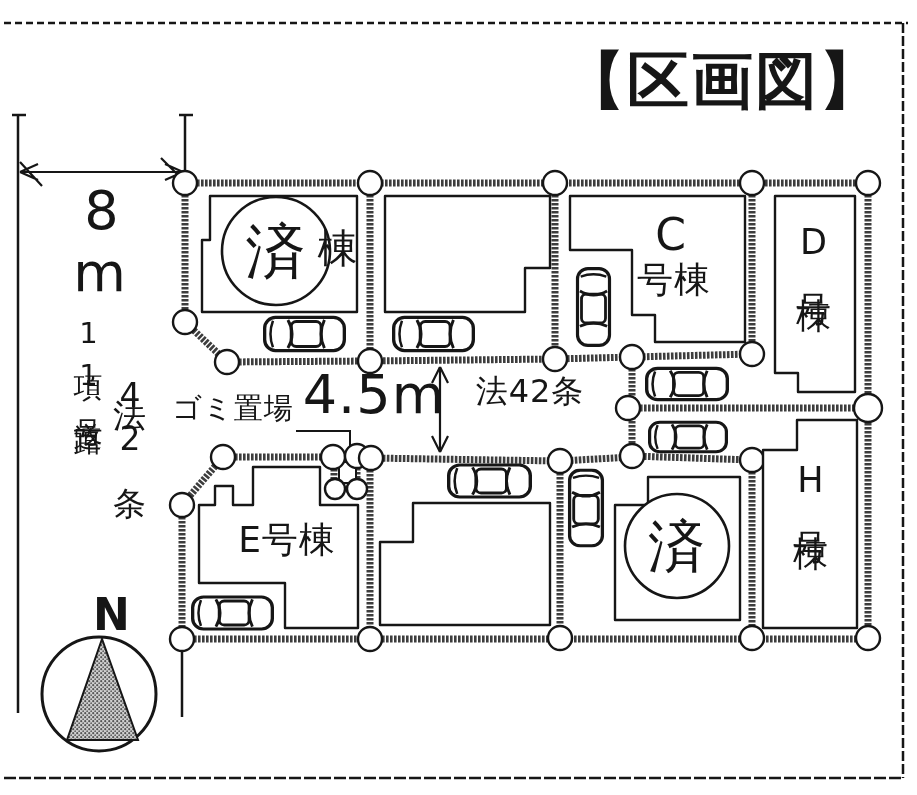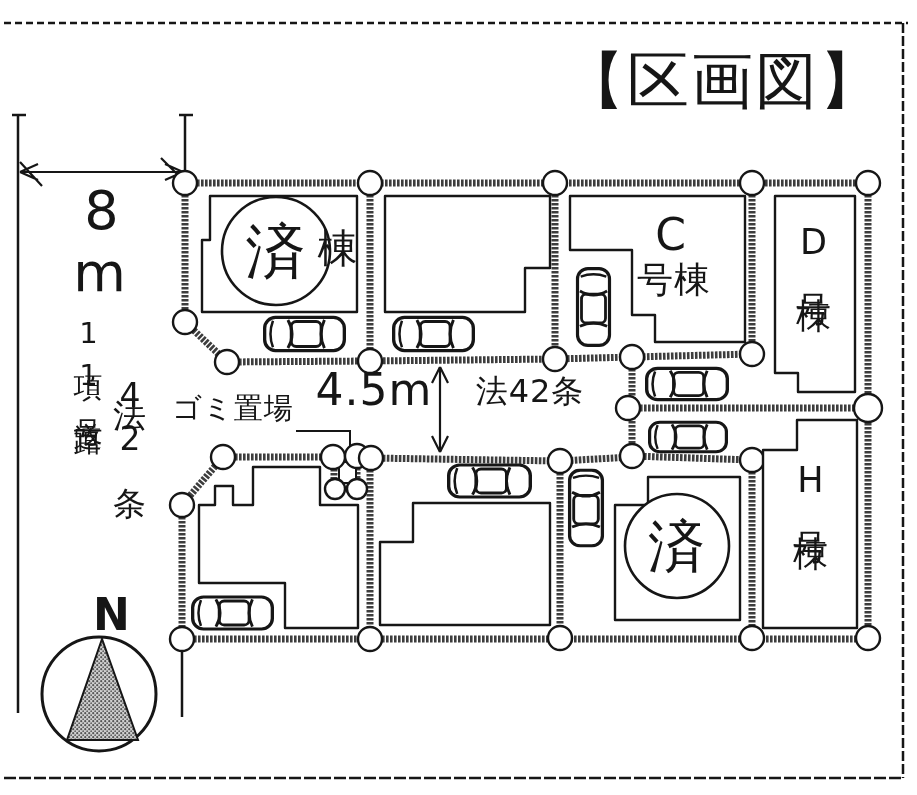--- a/index.html
+++ b/index.html
@@ -3,21 +3,21 @@
 <meta charset="utf-8">
 <style>
   html,body{margin:0;padding:0;background:#fff;}
   #stage{position:relative;width:917px;height:795px;background:#fff;overflow:hidden;
          font-family:"DejaVu Sans",sans-serif;color:#111;}
   #stage svg{position:absolute;left:0;top:0;}
   .lbl{position:absolute;white-space:nowrap;transform:translateX(-50%);
        color:#161616;line-height:1;letter-spacing:1px;}
   .vert{writing-mode:vertical-rl;text-orientation:upright;letter-spacing:4px;}
   .bold{font-weight:bold;}
-  .title{font-weight:normal;letter-spacing:2px;}
+  .title{font-weight:bold;letter-spacing:2px;}
 </style>
 </head>
 <body>
 
 <div id="stage">
 
 <svg width="917" height="795" viewBox="0 0 917 795">
   <defs>
     <pattern id="halftone" width="4" height="4" patternUnits="userSpaceOnUse">
       <rect width="4" height="4" fill="#cfcfcf"></rect>
@@ -165,34 +165,35 @@
   </g>
 </svg>
 
 <div class="lbl title" style="left:723px;top:50px;font-size:62px;">【区画図】</div>
 
 <div class="lbl" style="left:102px;top:184px;font-size:54px;">8</div>
 <div class="lbl" style="left:100px;top:246px;font-size:54px;">m</div>
 <div class="lbl vert" style="left:130px;top:372px;font-size:33px;">法42条</div>
 <div class="lbl vert" style="left:88px;top:316px;font-size:29px;">1項1号道路</div>
 
-<div class="lbl" style="left:374px;top:368px;font-size:44px;">4.5m</div>
+<div class="lbl" style="left:374px;top:368px;font-size:54px;">4.5m</div>
 <div class="lbl" style="left:530px;top:375px;font-size:32px;">法42条</div>
 
 <div class="lbl" style="left:233px;top:394px;font-size:29px;">ゴミ置場</div>
 
 <div class="lbl" style="left:276px;top:221px;font-size:60px;">済</div>
 <div class="lbl" style="left:338px;top:228px;font-size:40px;">棟</div>
 
 
 <div class="lbl" style="left:671px;top:213px;font-size:44px;">C</div>
 <div class="lbl" style="left:674px;top:262px;font-size:36px;text-align:right;">号棟</div>
 
 <div class="lbl vert" style="left:813px;top:222px;font-size:35px;">D号棟</div>
 
+<div class="lbl" style="left:287px;top:522px;font-size:36px;">E号棟</div>
 
 
 <div class="lbl" style="left:677px;top:518px;font-size:57px;">済</div>
 
 <div class="lbl vert" style="left:810px;top:460px;font-size:35px;">H号棟</div>
 
 <div class="lbl bold" style="left:112px;top:593px;font-size:44px;">N</div>
 
 </div>
 

